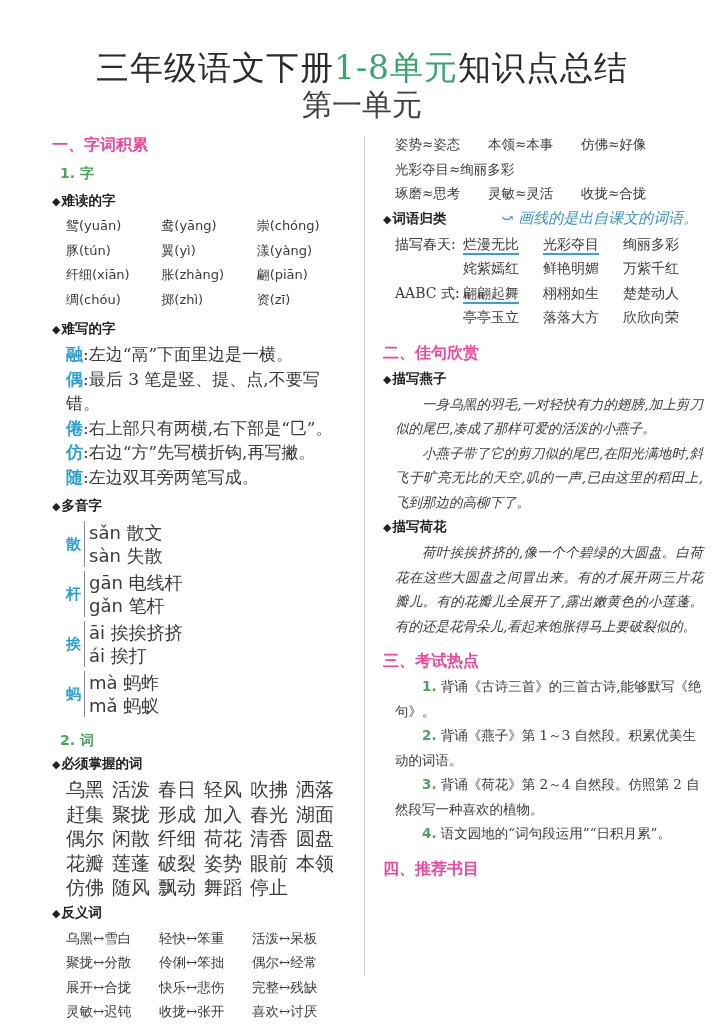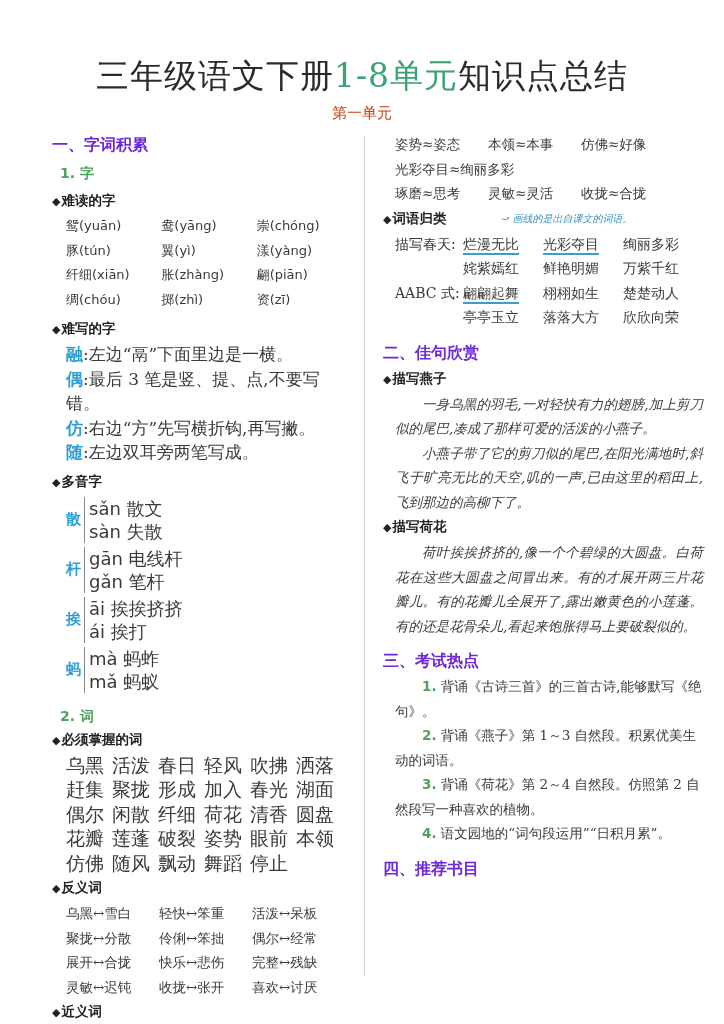--- a/index.html
+++ b/index.html
@@ -1,28 +1,28 @@
 <!DOCTYPE html>
 <html><head>
 <meta charset="utf-8">
 <style>
   * { box-sizing: border-box; margin: 0; padding: 0; }
   html, body { width: 724px; height: 1024px; background: #ffffff; overflow: hidden; }
   body { font-family: "DejaVu Serif", "Liberation Serif", serif; color: #3a3a3a; position: relative; }
-  .title-wrap { position: absolute; top: 56px; left: 0; width: 724px; text-align: center; }
+  .title-wrap { position: absolute; top: 48px; left: 0; width: 724px; text-align: center; }
   .title { font-size: 33px; line-height: 40px; color: #2a2a2a; letter-spacing: 1px; font-weight: normal; }
   .title .accent { color: #3aa372; }
-  .subtitle { font-size: 15px; line-height: 30px; color: #c2410c; margin-top: 2px; }
+  .subtitle { font-size: 30px; line-height: 30px; color: #404040; margin-top: 2px; }
 
   .col { position: absolute; top: 132px; }
   .col-left { left: 52px; width: 300px; }
   .col-right { left: 383px; width: 320px; }
   .divider { position: absolute; left: 364px; top: 136px; width: 1px; height: 840px; background: #d0d0d0; }
 
-  .h1 { font-family: "DejaVu Sans", sans-serif; font-weight: bold; color: #6d28d9; font-size: 16px; line-height: 26px; }
+  .h1 { font-family: "DejaVu Sans", sans-serif; font-weight: bold; color: #ec4899; font-size: 16px; line-height: 26px; }
   .h2 { font-family: "DejaVu Sans", sans-serif; color: #4aa35f; font-size: 14px; line-height: 22px; font-weight: bold; margin-left: 8px; }
   .h3 { font-family: "DejaVu Sans", sans-serif; font-weight: bold; color: #222; font-size: 13.5px; line-height: 24px; }
   .h3 .diamond { font-size: 11px; margin-right: 1px; }
 
   .row { display: flex; font-size: 14px; line-height: 24.5px; }
   .grid3 .cell { width: 96px; white-space: nowrap; }
   .grid3 { padding-left: 14px; }
   .py { font-family: "DejaVu Sans", sans-serif; font-size: 13px; }
 
   .hard { padding-left: 14px; font-size: 17px; line-height: 24.5px; }
@@ -38,21 +38,21 @@
   .words { padding-left: 14px; }
   .words .row span { width: 46px; white-space: nowrap; font-size: 19px; }
   .pairs { padding-left: 14px; }
   .pairs .row span { width: 93px; white-space: nowrap; font-size: 13.5px; }
 
   .classify { font-size: 13.5px; line-height: 25px; position: relative; }
   .classify .row { padding-left: 12px; }
   .classify .label { width: 68px; white-space: nowrap; }
   .classify .w { width: 80px; white-space: nowrap; }
   .classify .u { text-decoration: underline; text-decoration-color: #3aa0c8; text-underline-offset: 4px; text-decoration-thickness: 1.5px; }
-  .note { position: absolute; left: 118px; top: 0px; font-size: 10px; color: #3c8fc0; font-style: italic; white-space: nowrap; }
+  .note { position: absolute; left: 118px; top: 0px; font-size: 15px; color: #3c8fc0; font-style: italic; white-space: nowrap; }
 
   .para { font-size: 13.5px; line-height: 24.5px; text-indent: 2em; padding-left: 12px; text-align: justify; font-style: italic; }
   .hot { font-size: 13.5px; line-height: 24.5px; text-indent: 2em; padding-left: 12px; }
   .hot .num { color: #4aa35f; font-family: "DejaVu Sans", sans-serif; font-weight: bold; }
   .book { font-size: 13.5px; line-height: 24px; padding-left: 40px; }
 
   .mt4 { margin-top: 4px; }
   .mt10 { margin-top: 10px; }
 </style>
 </head>
@@ -90,20 +90,21 @@
         <span class="cell py">绸(chóu)</span>
         <span class="cell py">掷(zhì)</span>
         <span class="cell py">资(zī)</span>
       </div>
   </div>
 
   <div class="h3 mt4"><span class="diamond">◆</span><span>难写的字</span></div>
   <div class="hard">
     <div><span class="ch">融</span><span>:左边“鬲”下面里边是一横。</span></div>
     <div><span class="ch">偶</span><span>:最后 3 笔是竖、提、点,不要写错。</span></div>
+    <div><span class="ch">倦</span><span>:右上部只有两横,右下部是“㔾”。</span></div>
     <div><span class="ch">仿</span><span>:右边“方”先写横折钩,再写撇。</span></div>
     <div><span class="ch">随</span><span>:左边双耳旁两笔写成。</span></div>
   </div>
 
   <div class="h3 mt4"><span class="diamond">◆</span><span>多音字</span></div>
   <div class="poly">
     <div class="poly-item">
       <span class="poly-char">散</span>
       <div class="poly-lines">
           <div class="py">sǎn 散文</div>

